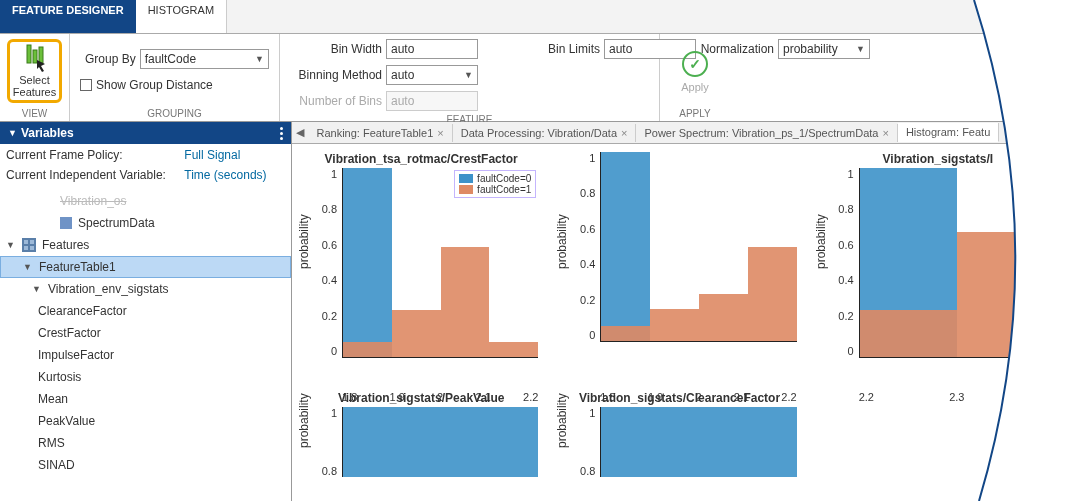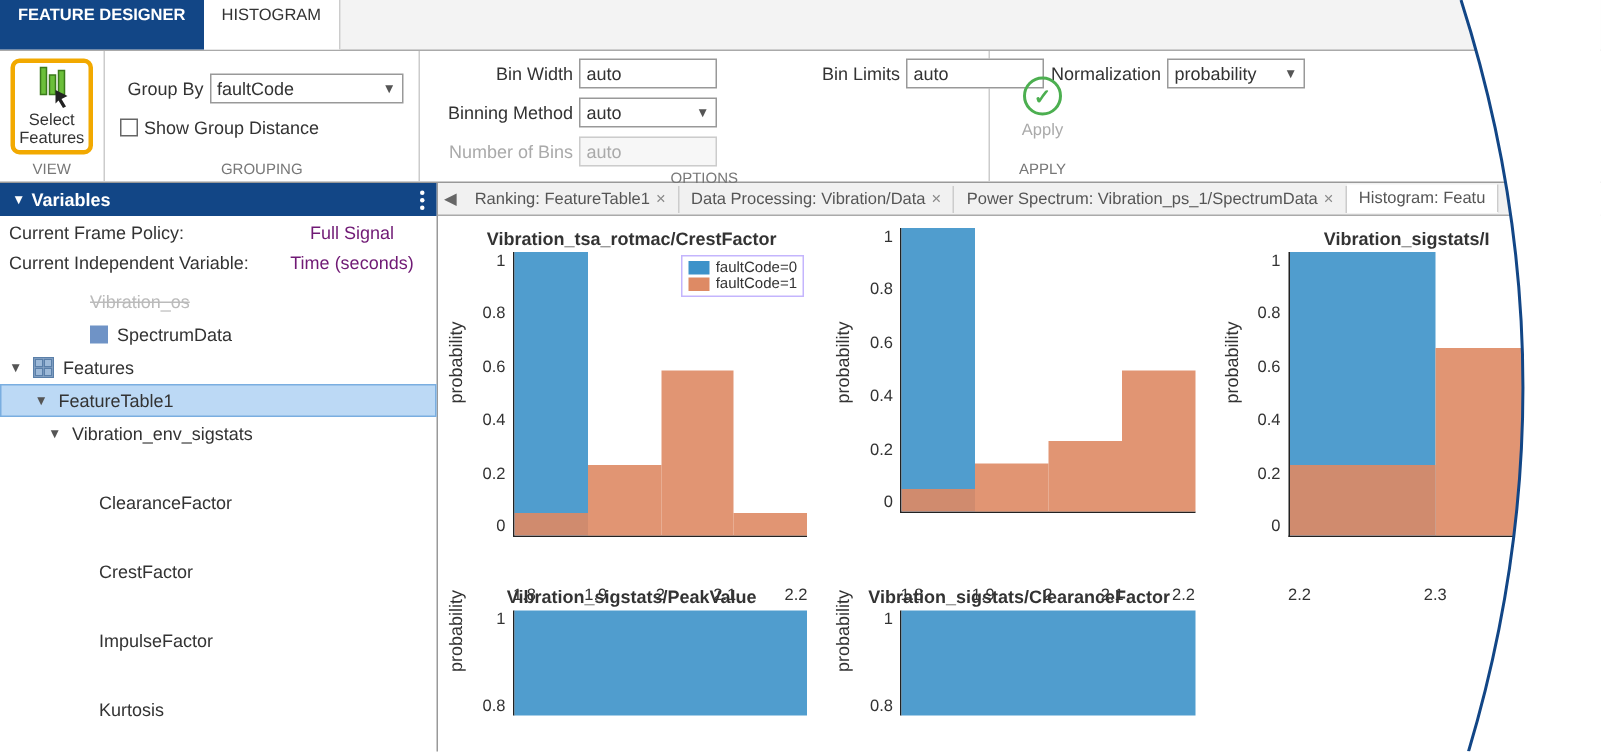--- a/index.html
+++ b/index.html
@@ -35,27 +35,27 @@
 .apply-circle { width:26px; height:26px; border:2px solid #4caf50; border-radius:50%; display:flex; align-items:center; justify-content:center; color:#4caf50; font-weight:bold; font-size:14px;}
 .apply-lbl { font-size:11px; color:#aaa; }
 
 
 .main { display:flex; height: calc(501px - 22px - 88px); }
 .sidebar { width: 292px; display:flex; flex-direction:column; border-right:1px solid #999; }
 .sidebar-head { background:#124686; color:#fff; padding:4px 8px; font-weight:bold; display:flex; justify-content:space-between; align-items:center;}
 .dots { display:flex; flex-direction:column; gap:2px;}
 .dots span{width:3px;height:3px;background:#fff;border-radius:50%;}
 .meta { padding:4px 6px; display:grid; grid-template-columns: auto auto; row-gap:6px; font-size:12px; }
-.meta .k{color:#333;} .meta .v{color:#701a75;text-align:center;}
+.meta .k{color:#333;} .meta .v{color:#0369a1;}
 .tree { flex:1; overflow:auto; font-size:12px; padding-top:4px;}
 .tree-row { display:flex; align-items:center; height:22px; padding-left:6px; gap:6px; cursor:default;}
 .tree-row.sel { background:#bcd9f5; border:1px solid #7aaee0; }
 .tree-row .tw { width:10px; font-size:9px; color:#555;}
 .tree-row .sq { width:12px; height:12px; background:#6f93c6; display:inline-block;}
-.indent1{padding-left:32px;} .indent3{padding-left:66px;margin-top:24px;}
+.indent1{padding-left:32px;} .indent3{padding-left:38px;}
 
 
 .content { flex:1; display:flex; flex-direction:column; overflow:hidden;}
 .doc-tabs { display:flex; align-items:center; height:22px; background:#f1f1f1; border-bottom:1px solid #aaa; font-size:11px;}
 .doc-tabs .navchev{padding:0 4px;color:#666;cursor:pointer;}
 .doc-tab { padding:3px 8px; border-right:1px solid #ccc; display:flex; align-items:center; gap:4px; color:#555; cursor:pointer; white-space:nowrap;}
 .doc-tab.active{ background:#fff; border-bottom:1px solid #fff;}
 .doc-tab .x{font-size:11px;color:#888;}
 
 
@@ -159,21 +159,21 @@
           <div class="field-row">
             <span class="field-lbl" style="width:74px;">Normalization</span>
             <div class="dropdown" style="width:92px;">
                 <span>probability</span>
                 <span class="chev">▼</span>
               </div>
           </div>
         </div>
       </div>
     </div>
-    <div class="rib-label">OPTIONS</div>
+    <div class="rib-label">FEATURE</div>
   </div>
 
   <div class="rib-section" style="width:70px;border-right:none;">
     <div class="rib-body">
       <div class="apply-btn">
         <div class="apply-circle">✓</div>
         <span class="apply-lbl">Apply</span>
       </div>
     </div>
     <div class="rib-label">APPLY</div>

